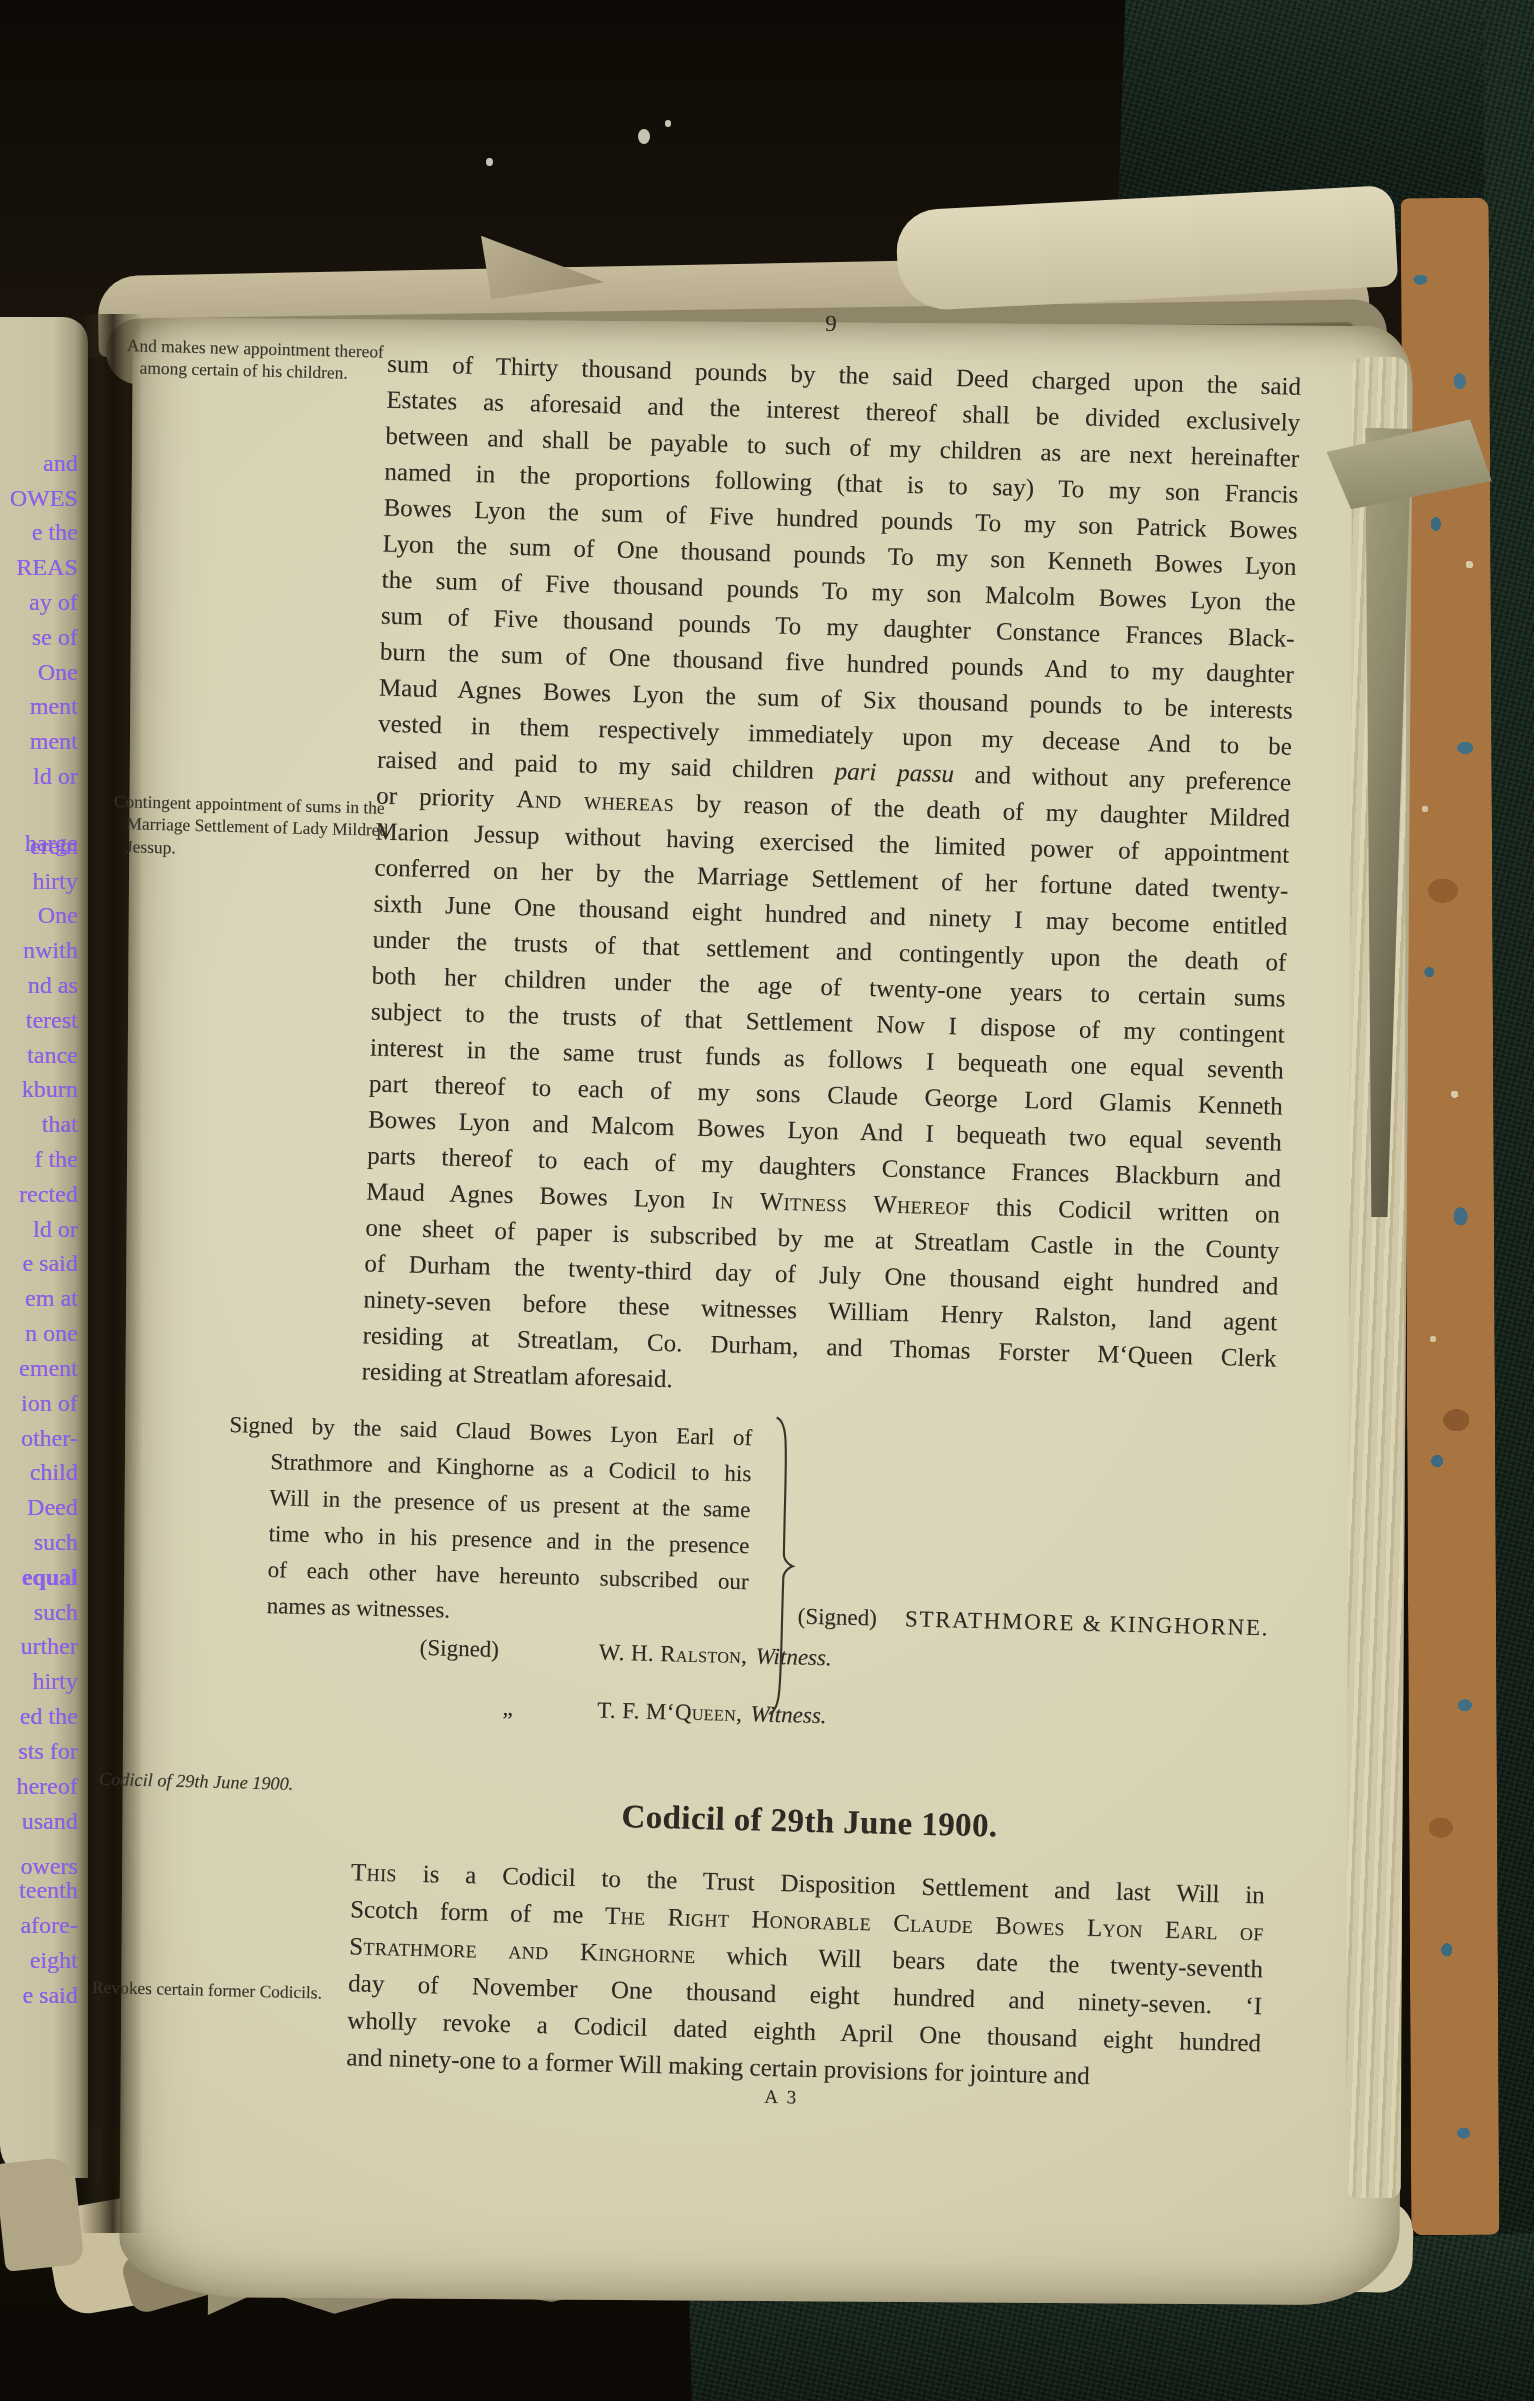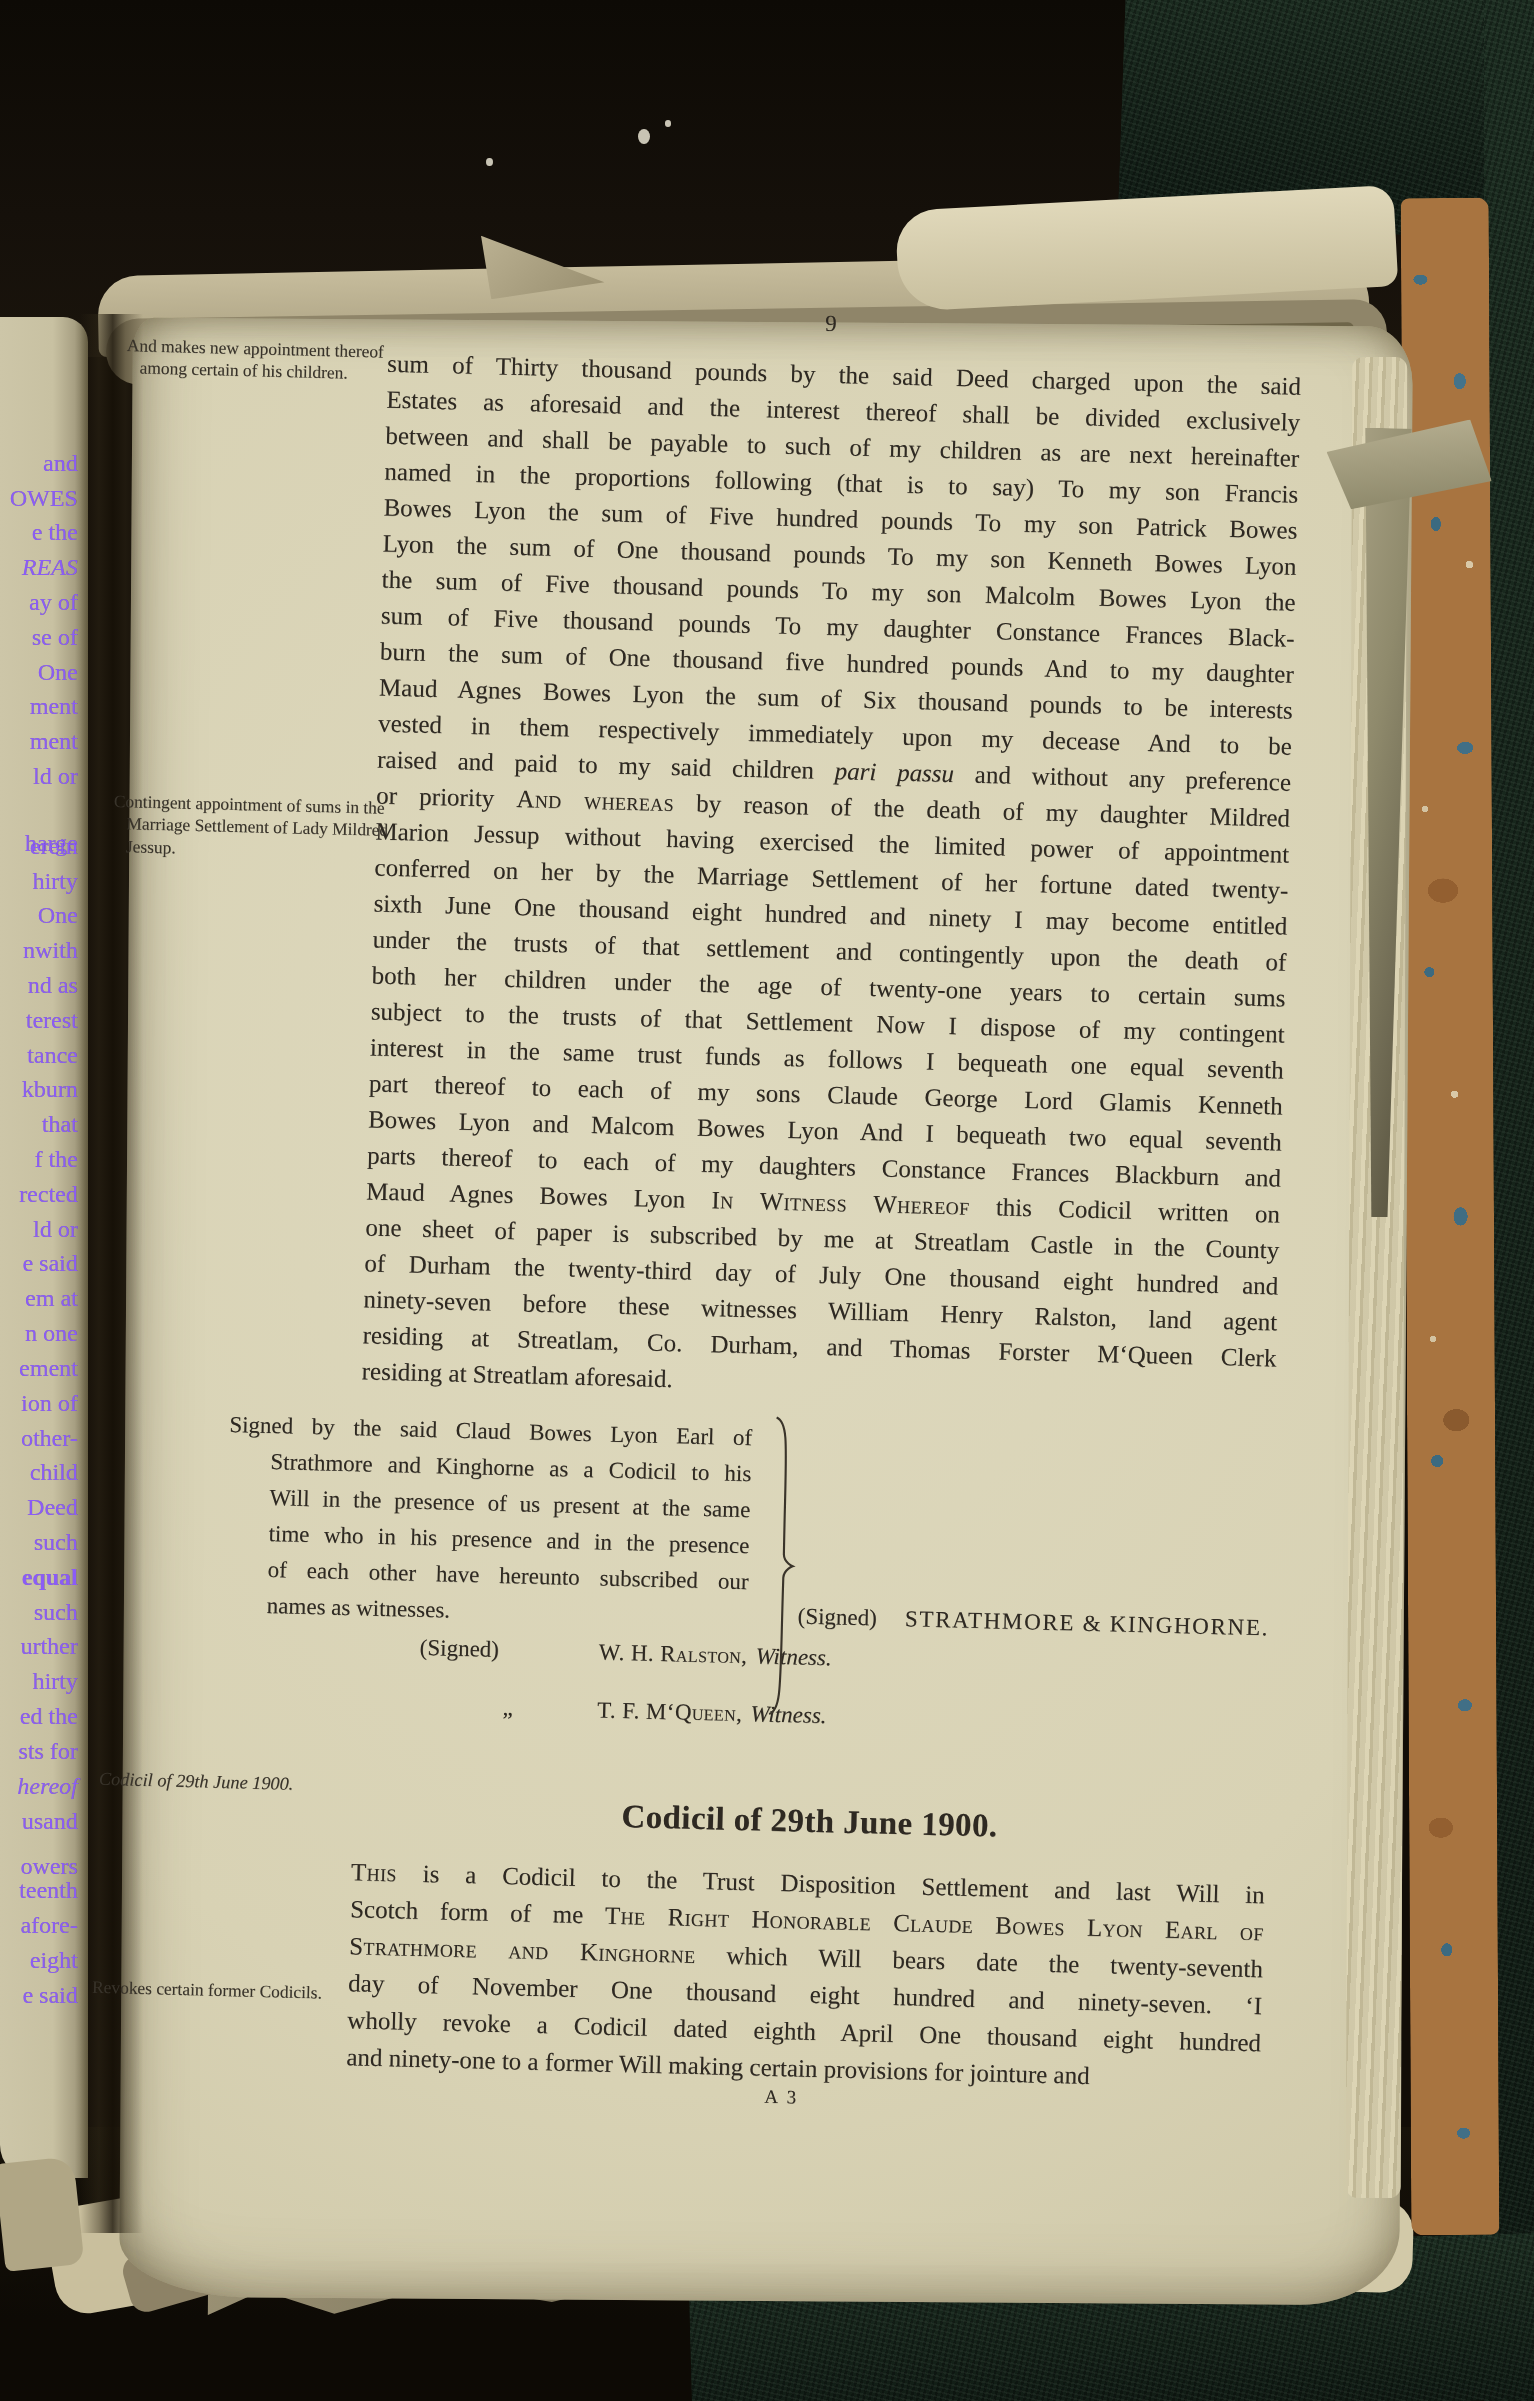--- a/index.html
+++ b/index.html
@@ -174,21 +174,21 @@
   <div class="scrap-bl2"></div>
 
   <div class="marble"></div>
 
   <div class="sliver"></div>
   <div class="sliver-scrap"></div>
   <div id="fragments">
       <div class="frag" style="top: 449px;">and</div>
       <div class="frag" style="top: 484px; text-align: center;">OWES</div>
       <div class="frag" style="top: 518px;">e the</div>
-      <div class="frag" style="top: 553px; font-style: italic;">REAS</div>
+      <div class="frag" style="top: 553px;">REAS</div>
       <div class="frag" style="top: 588px;">ay of</div>
       <div class="frag" style="top: 623px;">se of</div>
       <div class="frag" style="top: 658px;">One</div>
       <div class="frag" style="top: 692px;">ment</div>
       <div class="frag" style="top: 727px;">ment</div>
       <div class="frag" style="top: 762px;">ld or</div>
       <div class="frag" style="top: 829px; margin-left: 12px;">harge</div>
       <div class="frag" style="top: 832px;">erein</div>
       <div class="frag" style="top: 867px;">hirty</div>
       <div class="frag" style="top: 901px;">One</div>
@@ -209,21 +209,21 @@
       <div class="frag" style="top: 1424px;">other-</div>
       <div class="frag" style="top: 1458px;">child</div>
       <div class="frag" style="top: 1493px;">Deed</div>
       <div class="frag" style="top: 1528px;">such</div>
       <div class="frag" style="top: 1563px; font-weight: bold;">equal</div>
       <div class="frag" style="top: 1598px;">such</div>
       <div class="frag" style="top: 1632px;">urther</div>
       <div class="frag" style="top: 1667px;">hirty</div>
       <div class="frag" style="top: 1702px;">ed the</div>
       <div class="frag" style="top: 1737px;">sts for</div>
-      <div class="frag" style="top: 1772px; font-style: italic;">hereof</div>
+      <div class="frag" style="top: 1772px;">hereof</div>
       <div class="frag" style="top: 1807px;">usand</div>
       <div class="frag" style="top: 1841px; margin-top: 11px;">owers</div>
       <div class="frag" style="top: 1876px;">teenth</div>
       <div class="frag" style="top: 1911px;">afore-</div>
       <div class="frag" style="top: 1946px;">eight</div>
       <div class="frag" style="top: 1981px;">e said</div>
     </div>
 
   <div class="page"></div>
   <div class="page-edges"></div>

